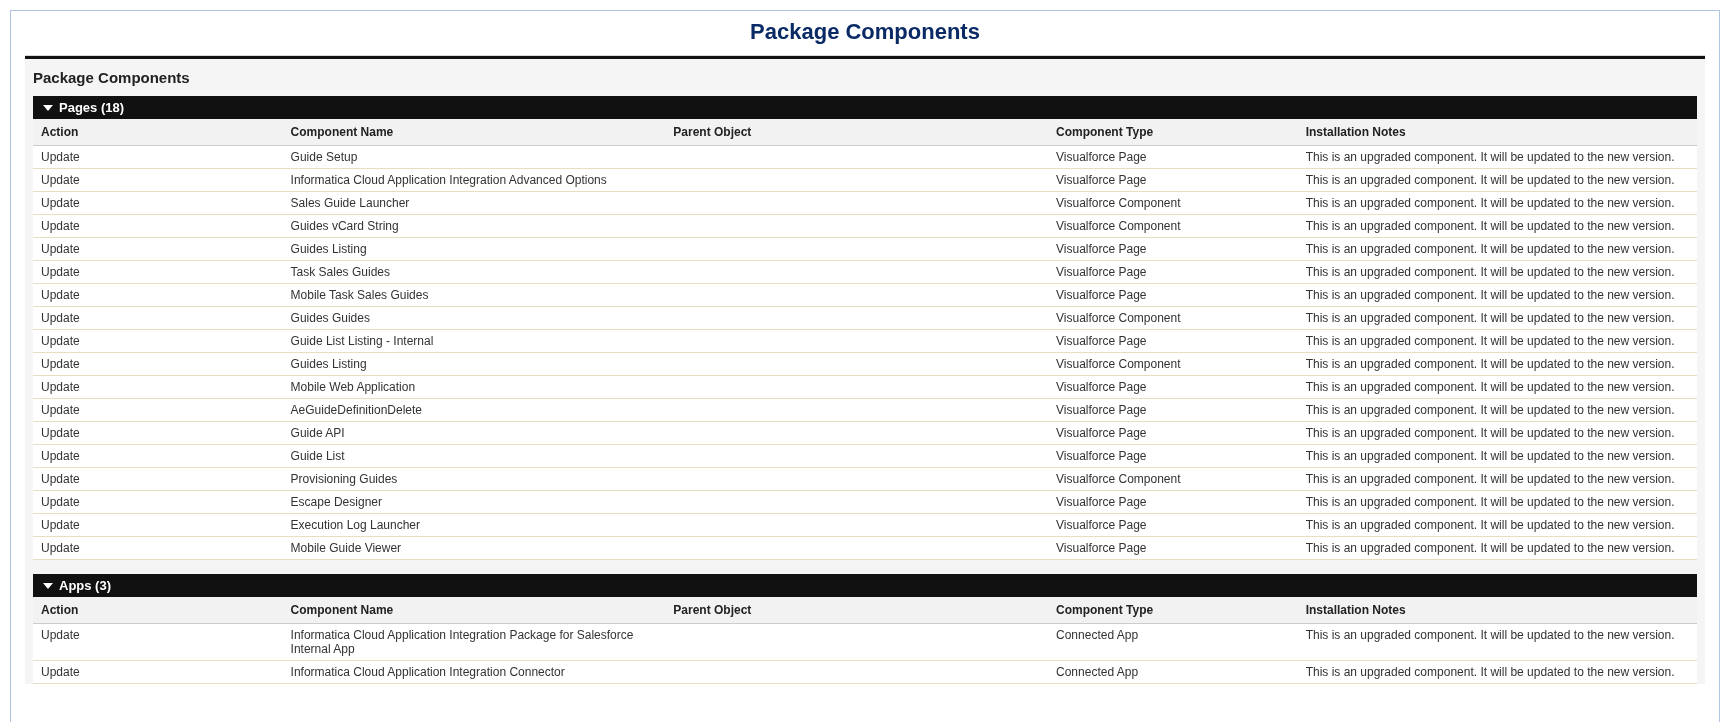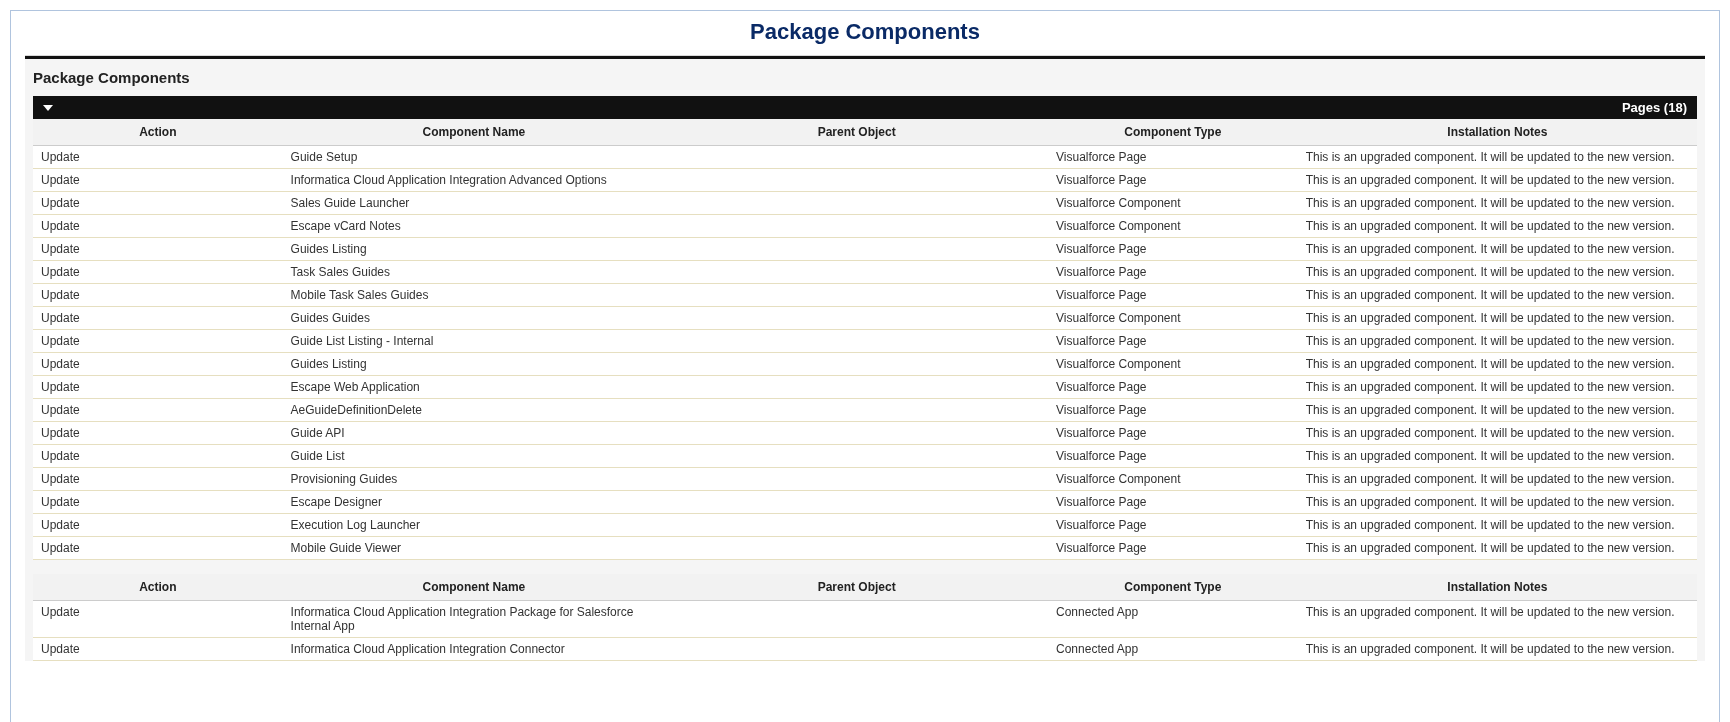--- a/index.html
+++ b/index.html
@@ -41,41 +41,40 @@
   }
   .section-header {
     background: #111;
     color: #fff;
     font-weight: bold;
     font-size: 13px;
     padding: 4px 10px;
     margin: 0 8px;
     display: flex;
     align-items: center;
-    justify-content: space-between;
   }
   .section-header .disclosure {
     display: inline-block;
     width: 0; height: 0;
     border-left: 5px solid transparent;
     border-right: 5px solid transparent;
     border-top: 6px solid #fff;
     margin-right: 6px;
   }
   .table-wrap {
     margin: 0 8px 14px 8px;
     background: #fff;
   }
   table {
     width: 100%;
     border-collapse: collapse;
     table-layout: fixed;
   }
   thead th {
-    text-align: center;
+    text-align: left;
     font-weight: bold;
     font-size: 12px;
     color: #222;
     background: #f2f2f2;
     border-bottom: 1px solid #ccc;
     padding: 6px 8px;
   }
   tbody td {
     padding: 4px 8px;
     font-size: 12px;
@@ -147,21 +146,21 @@
                 </tr>
                 <tr>
                   <td>Update</td>
                   <td>Sales Guide Launcher</td>
                   <td></td>
                   <td>Visualforce Component</td>
                   <td>This is an upgraded component. It will be updated to the new version.</td>
                 </tr>
                 <tr>
                   <td>Update</td>
-                  <td>Escape vCard Notes</td>
+                  <td>Guides vCard String</td>
                   <td></td>
                   <td>Visualforce Component</td>
                   <td>This is an upgraded component. It will be updated to the new version.</td>
                 </tr>
                 <tr>
                   <td>Update</td>
                   <td>Guides Listing</td>
                   <td></td>
                   <td>Visualforce Page</td>
                   <td>This is an upgraded component. It will be updated to the new version.</td>
@@ -196,21 +195,21 @@
                 </tr>
                 <tr>
                   <td>Update</td>
                   <td>Guides Listing</td>
                   <td></td>
                   <td>Visualforce Component</td>
                   <td>This is an upgraded component. It will be updated to the new version.</td>
                 </tr>
                 <tr>
                   <td>Update</td>
-                  <td>Escape Web Application</td>
+                  <td>Mobile Web Application</td>
                   <td></td>
                   <td>Visualforce Page</td>
                   <td>This is an upgraded component. It will be updated to the new version.</td>
                 </tr>
                 <tr>
                   <td>Update</td>
                   <td>AeGuideDefinitionDelete</td>
                   <td></td>
                   <td>Visualforce Page</td>
                   <td>This is an upgraded component. It will be updated to the new version.</td>
@@ -252,20 +251,24 @@
                 </tr>
                 <tr>
                   <td>Update</td>
                   <td>Mobile Guide Viewer</td>
                   <td></td>
                   <td>Visualforce Page</td>
                   <td>This is an upgraded component. It will be updated to the new version.</td>
                 </tr>
               </tbody>
             </table>
+          </div>
+          <div class="section-header">
+            <span class="disclosure"></span>
+            <span>Apps (3)</span>
           </div>
           <div class="table-wrap">
             <table>
               <colgroup>
                 <col class="c-action">
                 <col class="c-name">
                 <col class="c-parent">
                 <col class="c-type">
                 <col class="c-notes">
               </colgroup>

